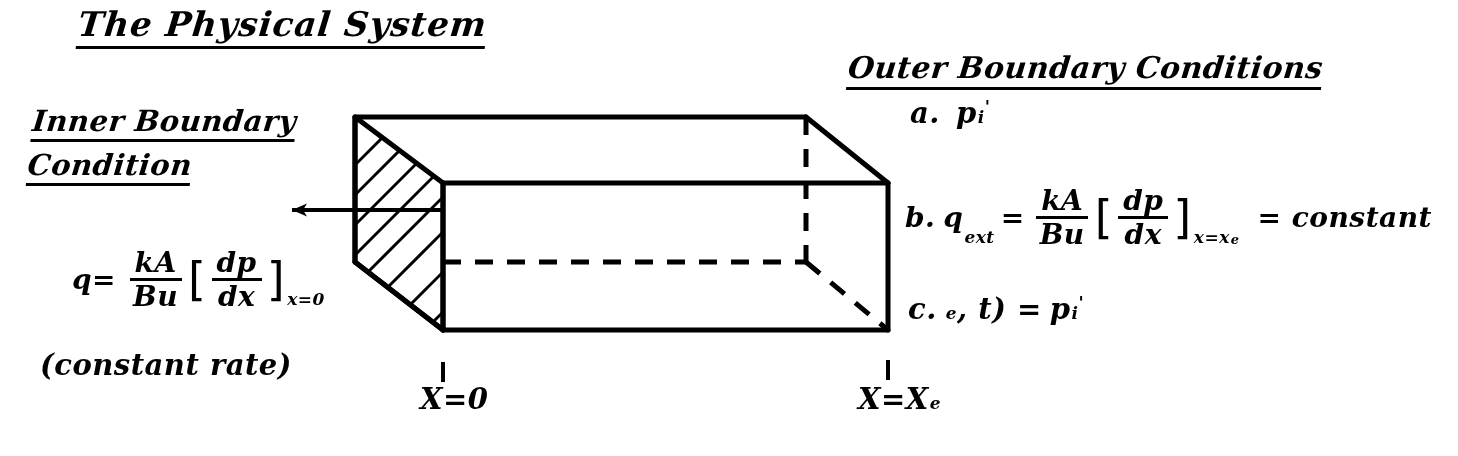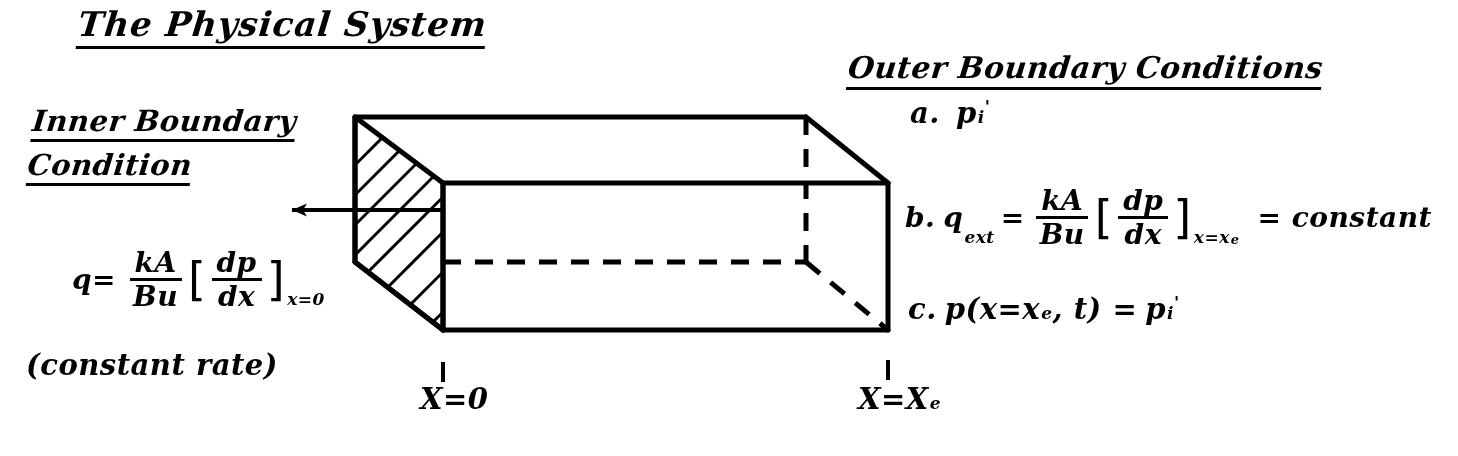--- a/index.html
+++ b/index.html
@@ -48,21 +48,21 @@
         justify-content:flex-end; line-height:1.05; margin:0 4px;}
   .frac .num{border-bottom:3px solid #000; padding:0 5px 1px 5px;}
   .frac .den{padding:1px 5px 0 5px;}
   .brk{font-size:46px; font-weight:400; line-height:0.8; margin:0 1px;
        font-family:"DejaVu Sans", sans-serif; font-style:normal;}
   .sub{font-size:17px; align-self:flex-end; padding-bottom:3px; margin-left:1px;}
   .sup{font-size:17px; align-self:flex-start;}
 
   
   #ibc-eq{left:72px; top:248px;}
-  #ibc-note{left:26px; top:348px; font-size:29px;}
+  #ibc-note{left:40px; top:348px; font-size:29px;}
 
   
   #obc-a{left:910px; top:96px; font-size:29px;}
   #obc-b{left:905px; top:186px; font-size:28px;}
   #obc-c{left:908px; top:292px; font-size:29px;}
 
   
   #lbl-x0{left:420px; top:382px; font-size:29px;}
   #lbl-xe{left:858px; top:382px; font-size:29px;}
 
@@ -183,21 +183,20 @@
       <span class="den">dx</span>
     </span>
     <span class="brk">]</span>
     <span class="sub">x=x</span>
     <span class="sub" style="font-size:13px">e</span>
     <span style="margin-left:18px">= constant</span>
   </div>
 
   <div class="abs hand eq" id="obc-c">
     <span class="lbl">c.</span>
-    <span>p(x=x</span>
     <span class="sub">e</span>
     <span>, t) =</span>
     <span style="margin-left:8px">p</span>
     <span class="sub">i</span>
     <span class="sup">'</span>
   </div>
 
   <div class="abs hand" id="lbl-x0">X=0</div>
 
   <div class="abs hand eq" id="lbl-xe">

